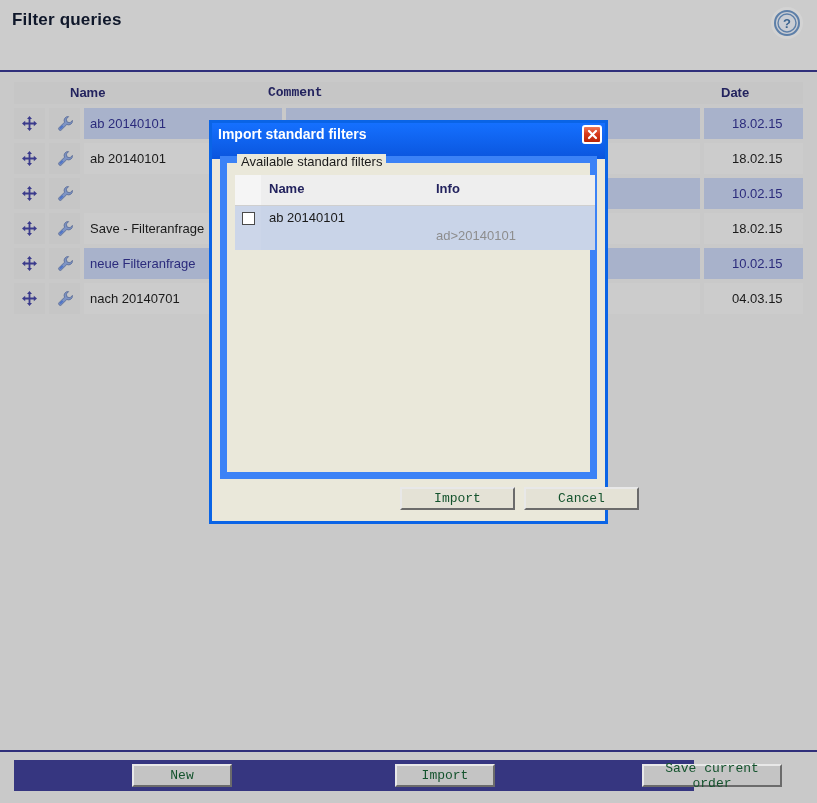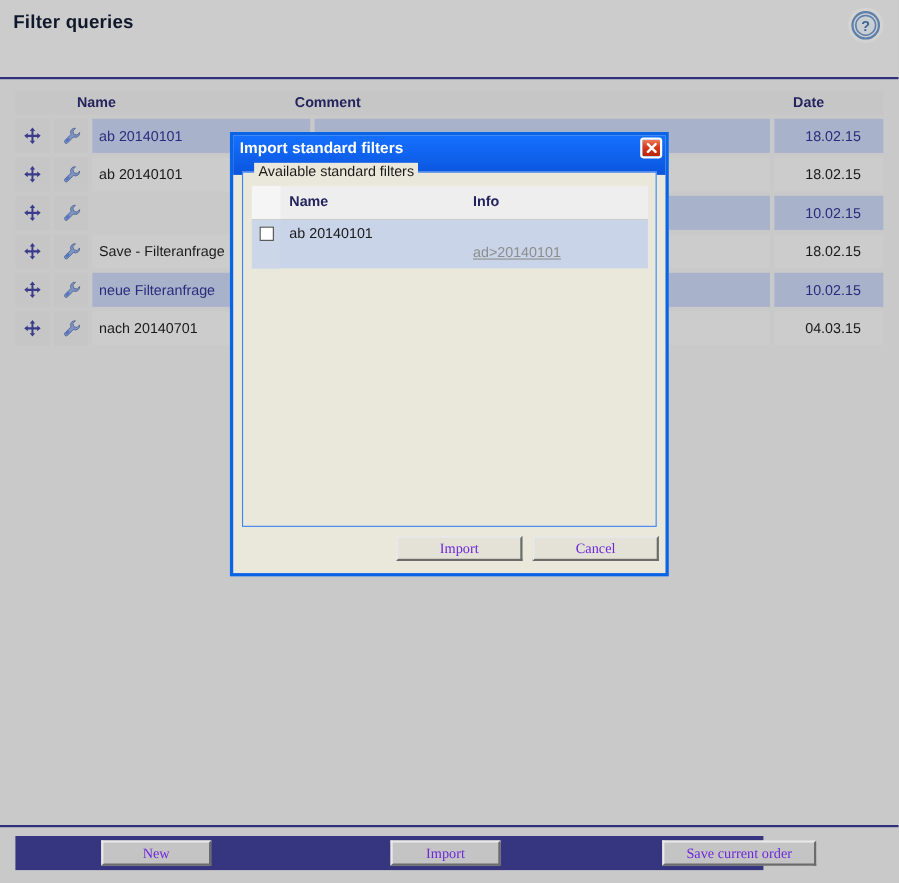--- a/index.html
+++ b/index.html
@@ -56,21 +56,21 @@
     position: relative;
   }
   .col-head span {
     position: absolute;
     top: 3px;
     font-weight: bold;
     font-size: 13px;
     color: #23235e;
   }
   .ch-name    { left: 56px; }
-  .ch-comment { left: 254px; }
+  .ch-comment { left: 254px; font-family: Liberation Mono, monospace; }
   .ch-date    { left: 707px; }
 
   .rows { position: relative; margin-top: 4px; }
   .row {
     position: relative;
     height: 31px;
     margin-bottom: 4px;
   }
   .cell-icon {
     position: absolute;
@@ -131,26 +131,27 @@
     left: 0; top: 750px;
     width: 817px; height: 0;
     border-top: 2px solid #2f2f7a;
   }
   .btn3d {
     background: #c4c4c4;
     border-top: 2px solid #e8e8e8;
     border-left: 2px solid #e8e8e8;
     border-right: 2px solid #6b6b6b;
     border-bottom: 2px solid #6b6b6b;
-    font-family: Liberation Serif, serif;
-    font-size: 13px;
-    color: #6d28d9;
+    font-family: Liberation Mono, monospace;
+    font-size: 13px;
+    color: #14532d;
     display: flex; align-items: center; justify-content: center;
     box-sizing: border-box;
     cursor: default;
+    margin-left: 40px;
   }
   .bb-btn { position: absolute; top: 4px; height: 23px; }
   .bb-new    { left: 78px;  width: 100px; }
   .bb-import { left: 341px; width: 100px; }
   .bb-save   { left: 588px; width: 140px; text-align: center; }
 
   
   .dialog {
     position: absolute;
     left: 209px; top: 120px;
@@ -183,21 +184,21 @@
     background: linear-gradient(to bottom, #f07a5a 0%, #d83a1a 45%, #b82408 100%);
     box-sizing: border-box;
     display: flex; align-items: center; justify-content: center;
   }
   .dlg-close svg { display: block; }
 
   .fieldset {
     position: absolute;
     left: 8px; top: 33px;
     width: 377px; height: 323px;
-    border: 1px solid #3b82f6;
+    border: 7px solid #3b82f6;
     background: #eae8da;
     box-sizing: border-box;
   }
   .legend {
     position: absolute;
     left: 10px; top: -9px;
     background: #eae8da;
     padding: 0 4px;
     font-size: 13px;
     color: #1a1a1a;
@@ -255,21 +256,20 @@
     color: #1a1a1a;
   }
   .it-info-cell {
     position: absolute;
     left: 195px; top: 0;
     width: 165px; height: 44px;
     padding: 22px 0 0 6px;
     box-sizing: border-box;
     font-size: 13px;
     color: #8d8d8d;
-    text-decoration: underline;
   }
 
   .dlg-btn { position: absolute; top: 364px; height: 23px; }
   .dlg-import { left: 148px; width: 115px; }
   .dlg-cancel { left: 272px; width: 115px; }
   .dlg-btn.btn3d { background: #e4e2d6; }
 </style>
 </head>
 <body>
 

